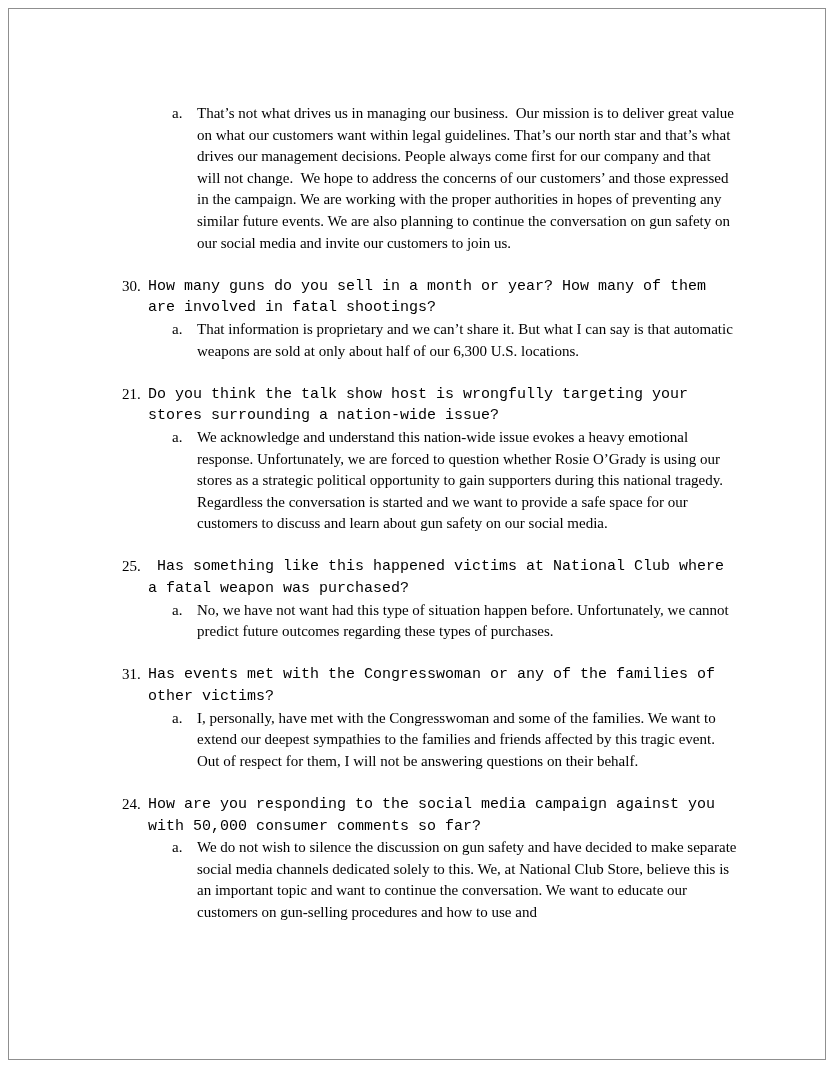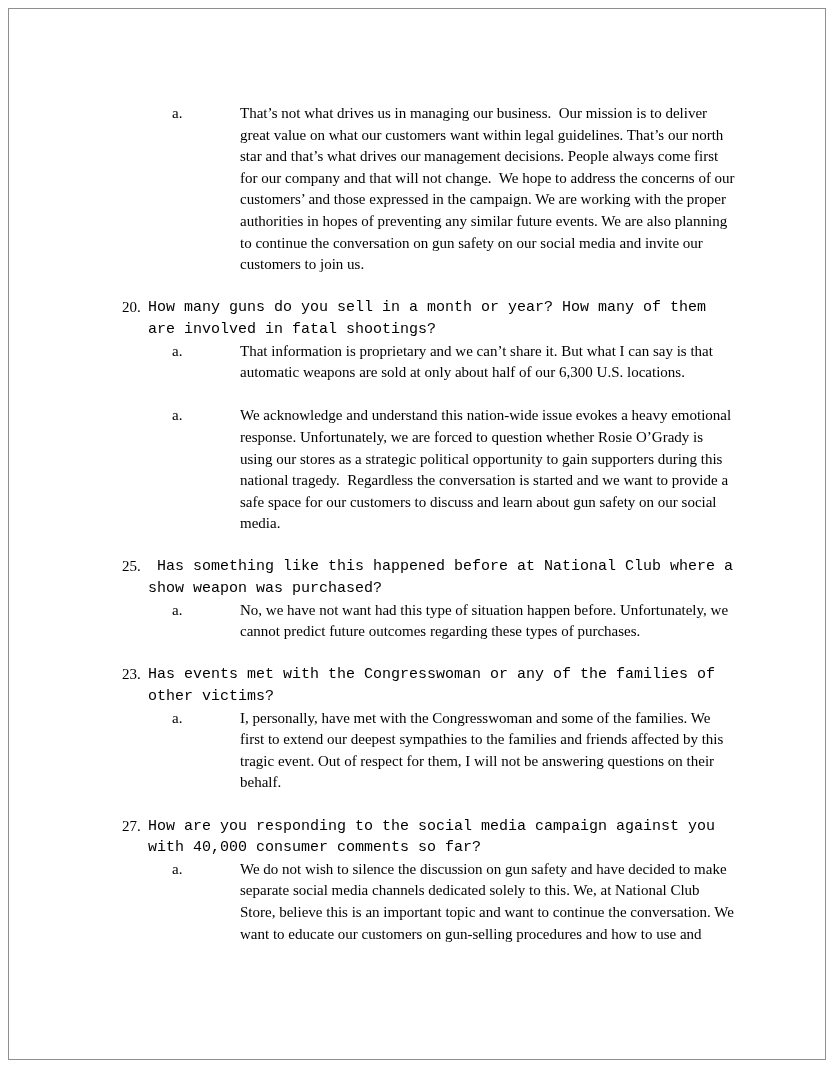--- a/index.html
+++ b/index.html
@@ -28,79 +28,83 @@
     padding: 94px 88px 40px 113px;
     font-size: 15px;
     line-height: 21.6px;
   }
   .qa-item { margin-bottom: 21.6px; }
   .q-row { display: flex; }
   .q-num { flex: 0 0 26px; }
   .q-text { flex: 1; white-space: pre-wrap; font-family: Liberation Mono, monospace; }
   .a-row { display: flex; margin-left: 50px; }
   .a-marker { flex: 0 0 25px; }
-  .a-text { flex: 1; white-space: pre-wrap; margin-left: 43px; }
+  .a-text { flex: 1; white-space: pre-wrap; }
 </style>
 </head>
 <body>
 
 <div class="page">
   <div class="content">
 
     <div class="qa-item">
       <div class="a-row">
         <span class="a-marker">a.</span>
         <span class="a-text">That’s not what drives us in managing our business.  Our mission is to deliver great value on what our customers want within legal guidelines. That’s our north star and that’s what drives our management decisions. People always come first for our company and that will not change.  We hope to address the concerns of our customers’ and those expressed in the campaign. We are working with the proper authorities in hopes of preventing any similar future events. We are also planning to continue the conversation on gun safety on our social media and invite our customers to join us.</span>
       </div>
     </div>
 
     <div class="qa-item">
       <div class="q-row">
-        <span class="q-num">20.</span>
+        <span class="q-num">30.</span>
         <span class="q-text">How many guns do you sell in a month or year? How many of them are involved in fatal shootings?</span>
       </div>
       <div class="a-row">
         <span class="a-marker">a.</span>
         <span class="a-text">That information is proprietary and we can’t share it. But what I can say is that automatic weapons are sold at only about half of our 6,300 U.S. locations.</span>
       </div>
     </div>
 
     <div class="qa-item">
+      <div class="q-row">
+        <span class="q-num">21.</span>
+        <span class="q-text">Do you think the talk show host is wrongfully targeting your stores surrounding a nation-wide issue?</span>
+      </div>
       <div class="a-row">
         <span class="a-marker">a.</span>
         <span class="a-text">We acknowledge and understand this nation-wide issue evokes a heavy emotional response. Unfortunately, we are forced to question whether Rosie O’Grady is using our stores as a strategic political opportunity to gain supporters during this national tragedy.  Regardless the conversation is started and we want to provide a safe space for our customers to discuss and learn about gun safety on our social media.</span>
       </div>
     </div>
 
     <div class="qa-item">
       <div class="q-row">
         <span class="q-num">25.</span>
-        <span class="q-text"> Has something like this happened before at National Club where a show weapon was purchased?</span>
+        <span class="q-text"> Has something like this happened victims at National Club where a fatal weapon was purchased?</span>
       </div>
       <div class="a-row">
         <span class="a-marker">a.</span>
         <span class="a-text">No, we have not want had this type of situation happen before. Unfortunately, we cannot predict future outcomes regarding these types of purchases.</span>
       </div>
     </div>
 
     <div class="qa-item">
       <div class="q-row">
-        <span class="q-num">23.</span>
+        <span class="q-num">31.</span>
         <span class="q-text">Has events met with the Congresswoman or any of the families of other victims?</span>
       </div>
       <div class="a-row">
         <span class="a-marker">a.</span>
-        <span class="a-text">I, personally, have met with the Congresswoman and some of the families. We first to extend our deepest sympathies to the families and friends affected by this tragic event. Out of respect for them, I will not be answering questions on their behalf.</span>
+        <span class="a-text">I, personally, have met with the Congresswoman and some of the families. We want to extend our deepest sympathies to the families and friends affected by this tragic event. Out of respect for them, I will not be answering questions on their behalf.</span>
       </div>
     </div>
 
     <div class="qa-item">
       <div class="q-row">
-        <span class="q-num">27.</span>
-        <span class="q-text">How are you responding to the social media campaign against you with 40,000 consumer comments so far?</span>
+        <span class="q-num">24.</span>
+        <span class="q-text">How are you responding to the social media campaign against you with 50,000 consumer comments so far?</span>
       </div>
       <div class="a-row">
         <span class="a-marker">a.</span>
         <span class="a-text">We do not wish to silence the discussion on gun safety and have decided to make separate social media channels dedicated solely to this. We, at National Club Store, believe this is an important topic and want to continue the conversation. We want to educate our customers on gun-selling procedures and how to use and</span>
       </div>
     </div>
 
   </div>
 </div>
 

